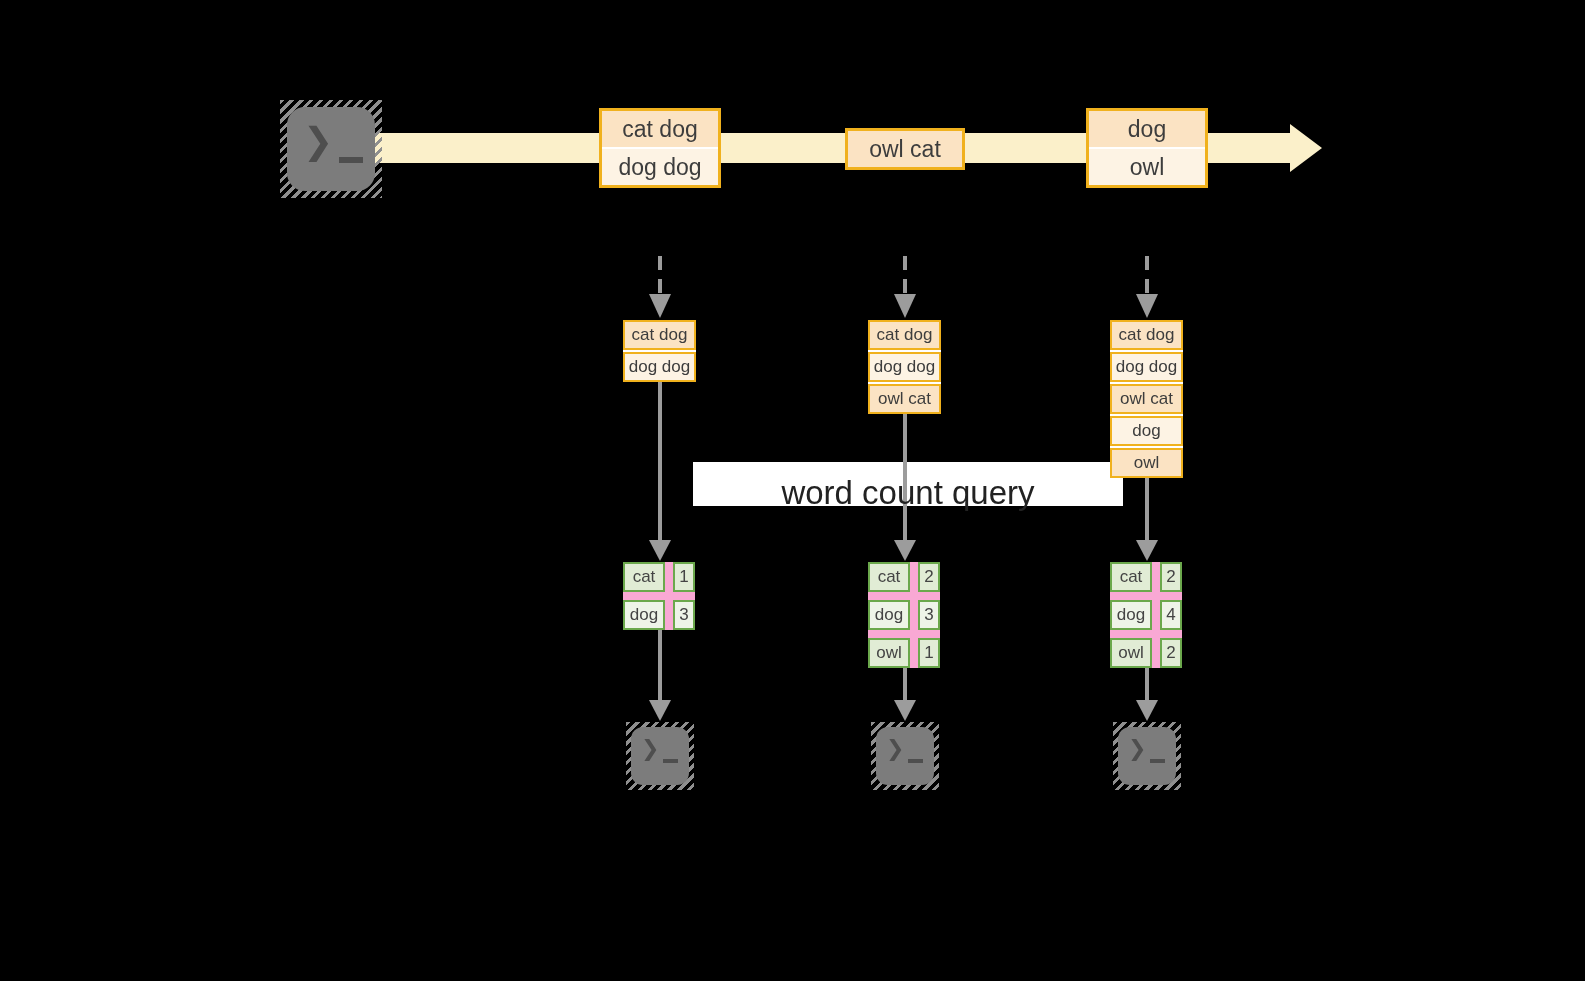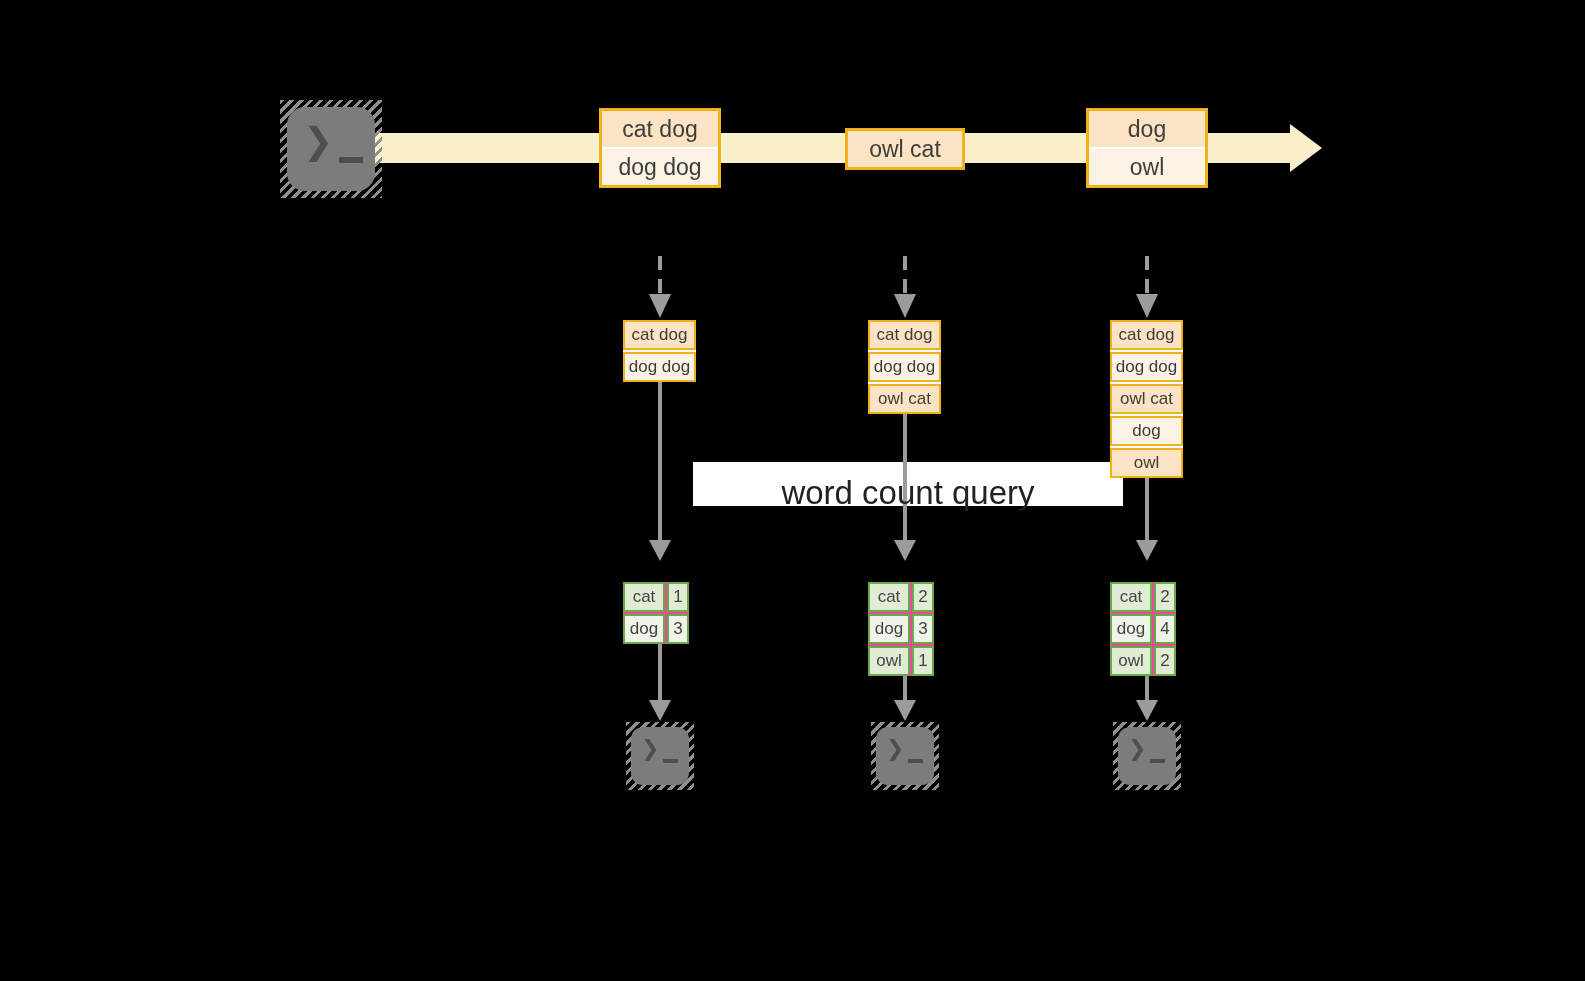--- a/index.html
+++ b/index.html
@@ -38,22 +38,22 @@
     position:absolute;width:73px;background:#fff;display:flex;flex-direction:column;gap:2px;
   }
   .stack .cell{
     height:26px;border:2px solid #f0b11d;display:flex;align-items:center;justify-content:center;
     color:#3d3d3d;font-size:17px;
   }
   .stack .cell:nth-child(odd){background:#fbe3c3;}
   .stack .cell:nth-child(even){background:#fdf3e4;}
   
   .gtable{
-    position:absolute;background:#ec4899;display:grid;
-    grid-template-columns:42px 22px;gap:2px;margin-top:20px;
+    position:absolute;background:#f9a8d4;display:grid;
+    grid-template-columns:42px 22px;gap:8px;
   }
   .gtable .gcell{
     border:2px solid #6ba84c;height:26px;display:flex;align-items:center;justify-content:center;
     color:#444;font-size:17px;
   }
   .gtable .row-dark{background:#e1ecd5;}
   .gtable .row-light{background:#eef4e8;}
   
   #query-box{
     left:693px;top:462px;width:430px;height:44px;background:#fff;z-index:1;

